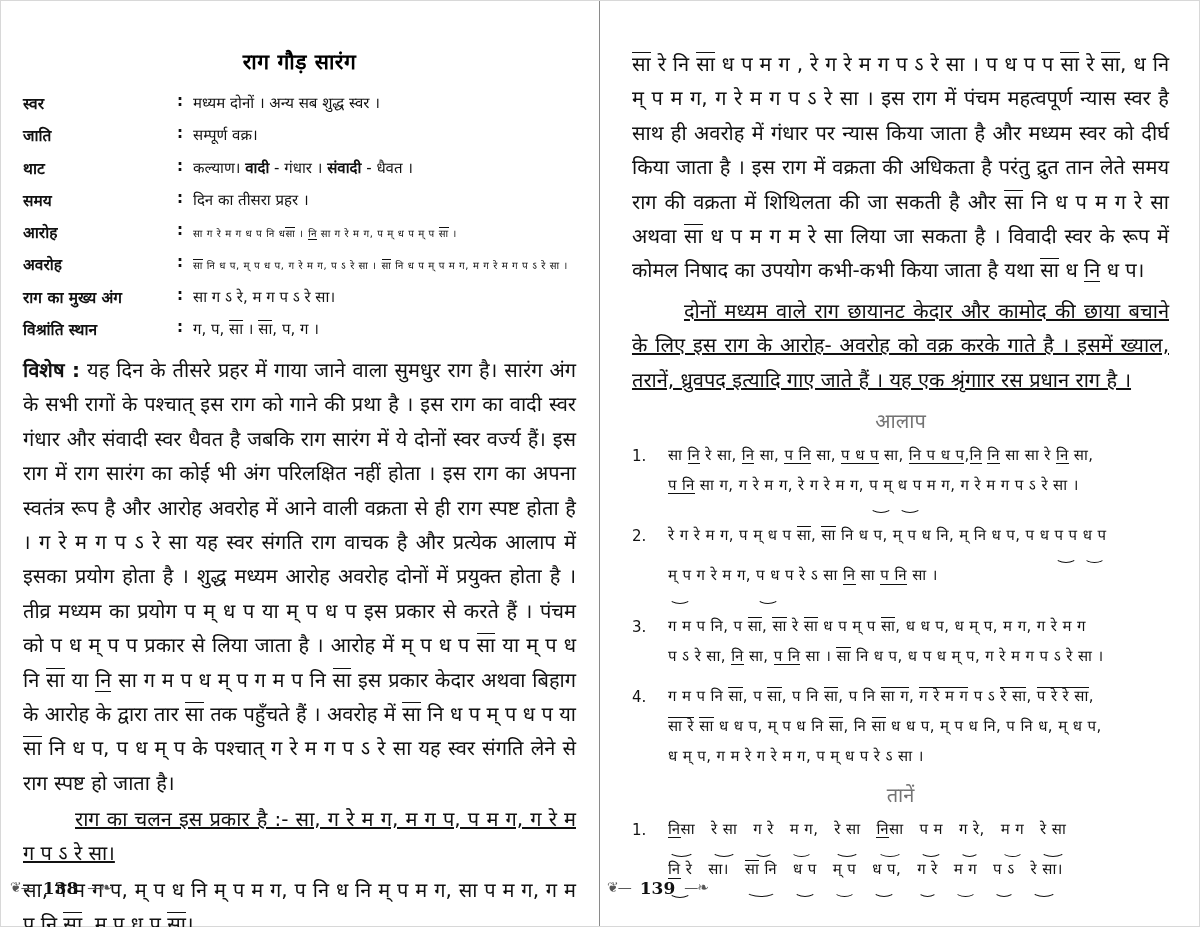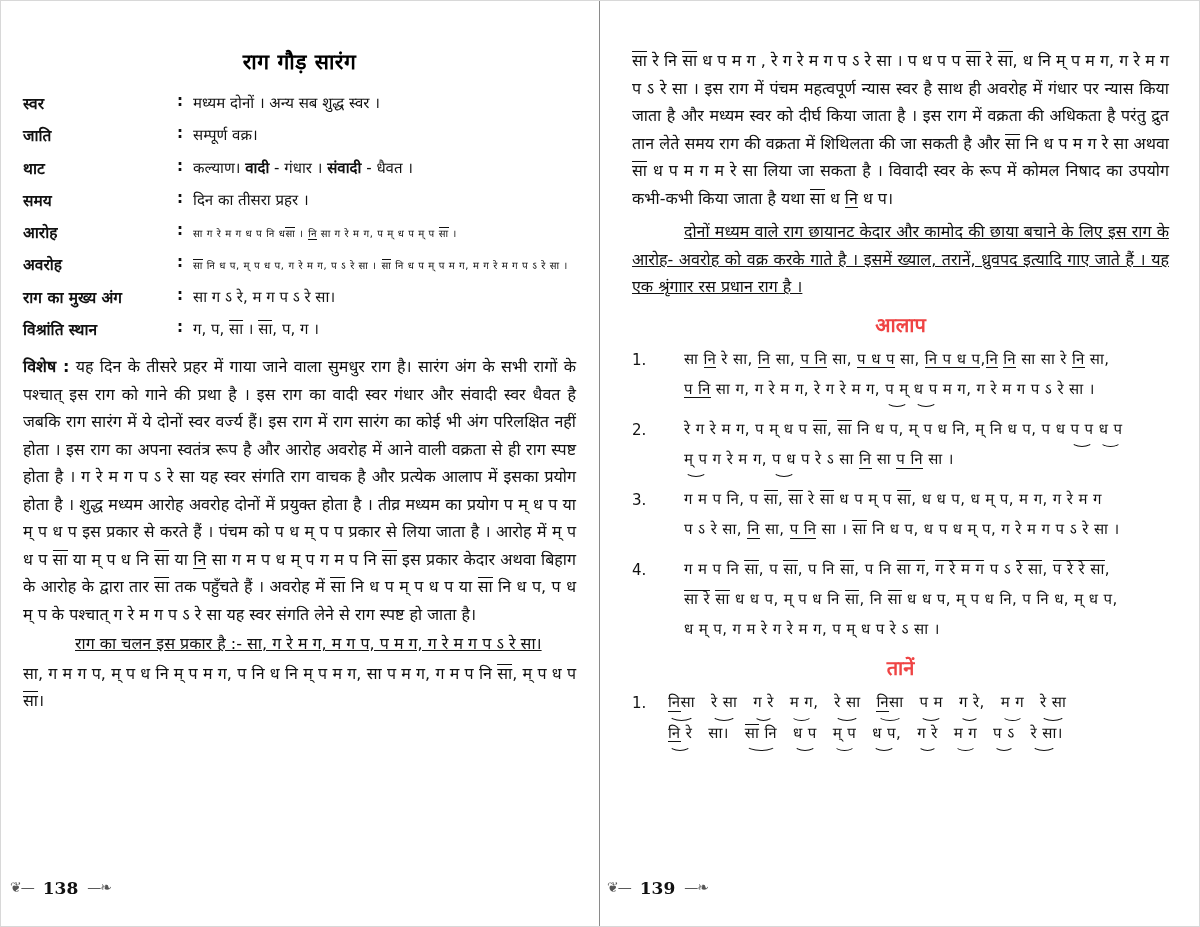--- a/index.html
+++ b/index.html
@@ -34,24 +34,24 @@
   h1.raga-title{
     font-size:21px;
     font-weight:bold;
     text-align:center;
     margin:0 0 14px 0;
     letter-spacing:.5px;
     color:#000;
   }
   .section-head{
     font-size:20px;
-    font-weight:bold;
+    font-weight:normal;
     text-align:center;
     margin:10px 0 6px 0;
-    color:#ef4444;
+    color:#737373;
   }
 
   
   .info-table{width:100%;border-collapse:collapse;}
   .info-table tr{vertical-align:top;margin-left:11px;}
   .info-table td{padding:3px 0 6px 0;}
   td.lbl{
     font-weight:bold;font-size:15.5px;white-space:nowrap;
     width:96px;padding-right:4px;
   }
@@ -61,45 +61,45 @@
   .b{font-weight:bold;}
 
   .swarline{font-size:10px;line-height:1.9;letter-spacing:.6px;}
   .swarline + .swarline{margin-top:2px;}
 
   
   .ovr{border-top:1.3px solid #111;padding-top:0px;display:inline-block;line-height:1.1;}
   .und{border-bottom:1.3px solid #111;display:inline-block;line-height:1.1;}
   .cgrp{
     display:inline-block;position:relative;line-height:1.15;
-    padding-bottom:6px;
+    padding-bottom:16px;
   }
   .cgrp::after{
     content:"";position:absolute;left:4%;right:4%;bottom:-3px;height:6px;
     border-bottom:1.3px solid #111;
     border-left:1.3px solid transparent;
     border-right:1.3px solid transparent;
     border-radius:0 0 60% 60%/0 0 100% 100%;
   }
 
   p.body{
-    font-size:16px;line-height:1.72;text-align:justify;margin:6px 0 0 0;
+    font-size:20px;line-height:1.72;text-align:justify;margin:6px 0 0 0;
     text-justify:inter-word;
   }
   p.body.indent{text-indent:52px;text-decoration:underline;}
   p.body.tight{margin-top:2px;}
 
   
   ol.notelist{list-style:none;margin:4px 0 0 0;padding:0;}
   ol.notelist > li{
     display:flex;gap:10px;margin-bottom:10px;font-size:15px;line-height:2.0;
   }
   ol.notelist > li .num{width:26px;flex:none;text-align:left;padding-top:1px;}
   ol.notelist > li .lines{flex:1;}
-  .nl{display:block;letter-spacing:.4px;margin-left:16px;}
+  .nl{display:block;letter-spacing:.4px;}
 
   .taan-row{display:block;letter-spacing:.4px;}
   .taan-cell{display:inline-block;margin-right:16px;}
 
   
   .folio{
     position:absolute;left:0;right:4px;bottom:30px;
     font-size:17px;font-weight:bold;color:#111;
     font-family:"DejaVu Serif","Liberation Serif",serif;
   }

